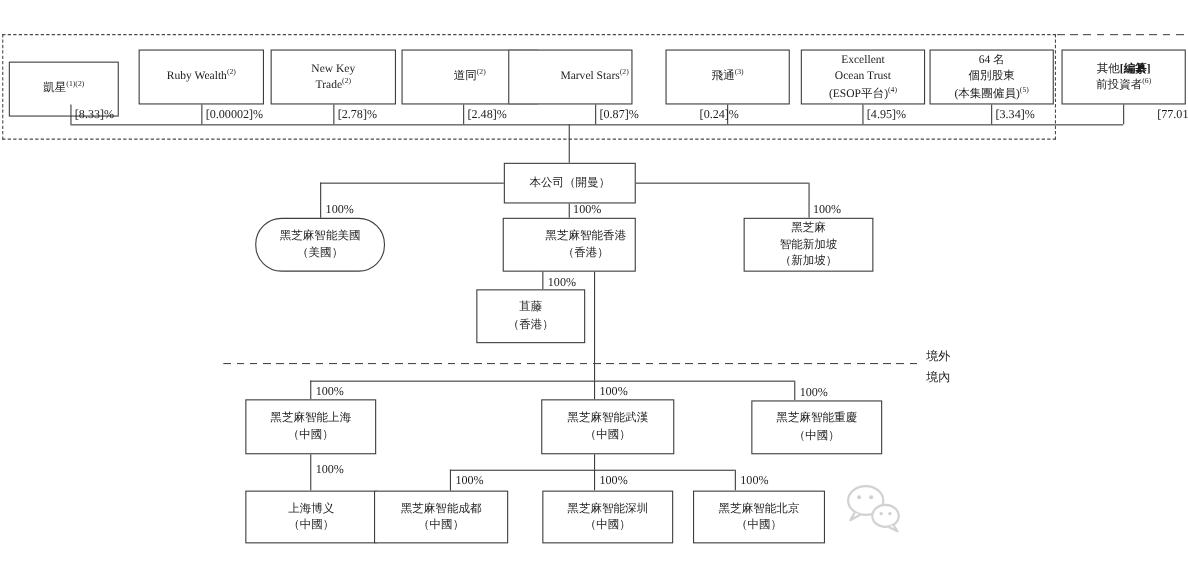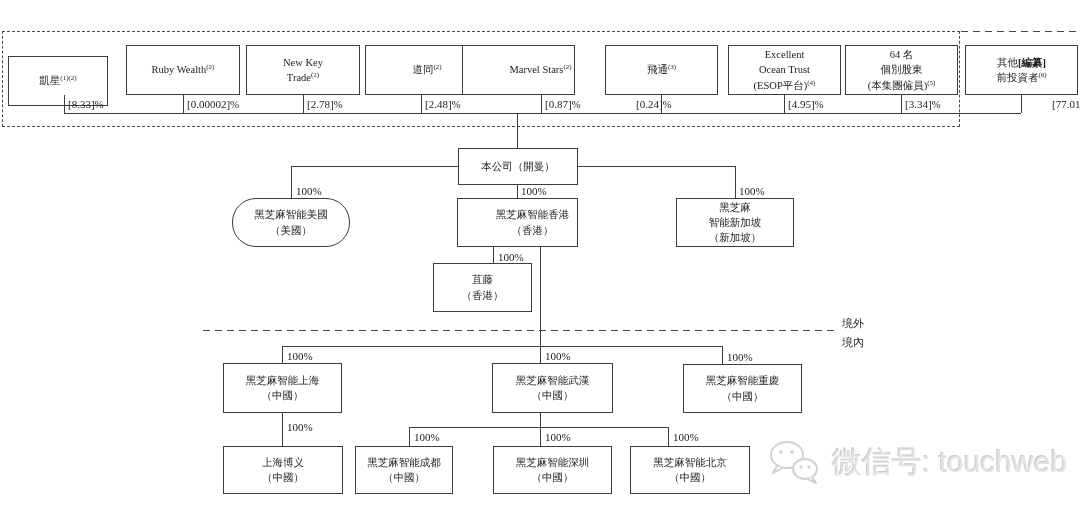--- a/index.html
+++ b/index.html
@@ -159,21 +159,21 @@
   <div class="v" style="left:668px;top:427px;height:19px;"></div>
 
   <span class="pct" style="left:414px;top:431px;">100%</span>
   <span class="pct" style="left:545px;top:431px;">100%</span>
   <span class="pct" style="left:673px;top:431px;">100%</span>
 
   <div class="ebox" style="left:223px;top:446px;width:120px;height:48px;">
     <span class="ln"><span>上海博义</span></span>
     <span class="ln"><span>（中國）</span></span>
   </div>
-  <div class="ebox" style="left:355px;top:446px;width:98px;height:48px;">
+  <div class="ebox" style="left:340px;top:446px;width:122px;height:48px;">
     <span class="ln"><span>黑芝麻智能成都</span></span>
     <span class="ln"><span>（中國）</span></span>
   </div>
   <div class="ebox" style="left:493px;top:446px;width:119px;height:48px;">
     <span class="ln"><span>黑芝麻智能深圳</span></span>
     <span class="ln"><span>（中國）</span></span>
   </div>
   <div class="ebox" style="left:630px;top:446px;width:120px;height:48px;">
     <span class="ln"><span>黑芝麻智能北京</span></span>
     <span class="ln"><span>（中國）</span></span>
@@ -187,16 +187,15 @@
         <ellipse cx="39" cy="33" rx="12" ry="10" fill="#ffffff"></ellipse>
         <path d="M46 41 L50 47 L42 43" fill="#ffffff" stroke-linejoin="round"></path>
       </g>
       <g fill="#cfcfcf">
         <circle cx="15" cy="16" r="1.8"></circle>
         <circle cx="26" cy="16" r="1.8"></circle>
         <circle cx="35" cy="31" r="1.5"></circle>
         <circle cx="43" cy="31" r="1.5"></circle>
       </g>
     </svg>
-    <span class="wm-text">微信号: touchweb</span>
   </div>
 
 </div>
 
 </body></html>

